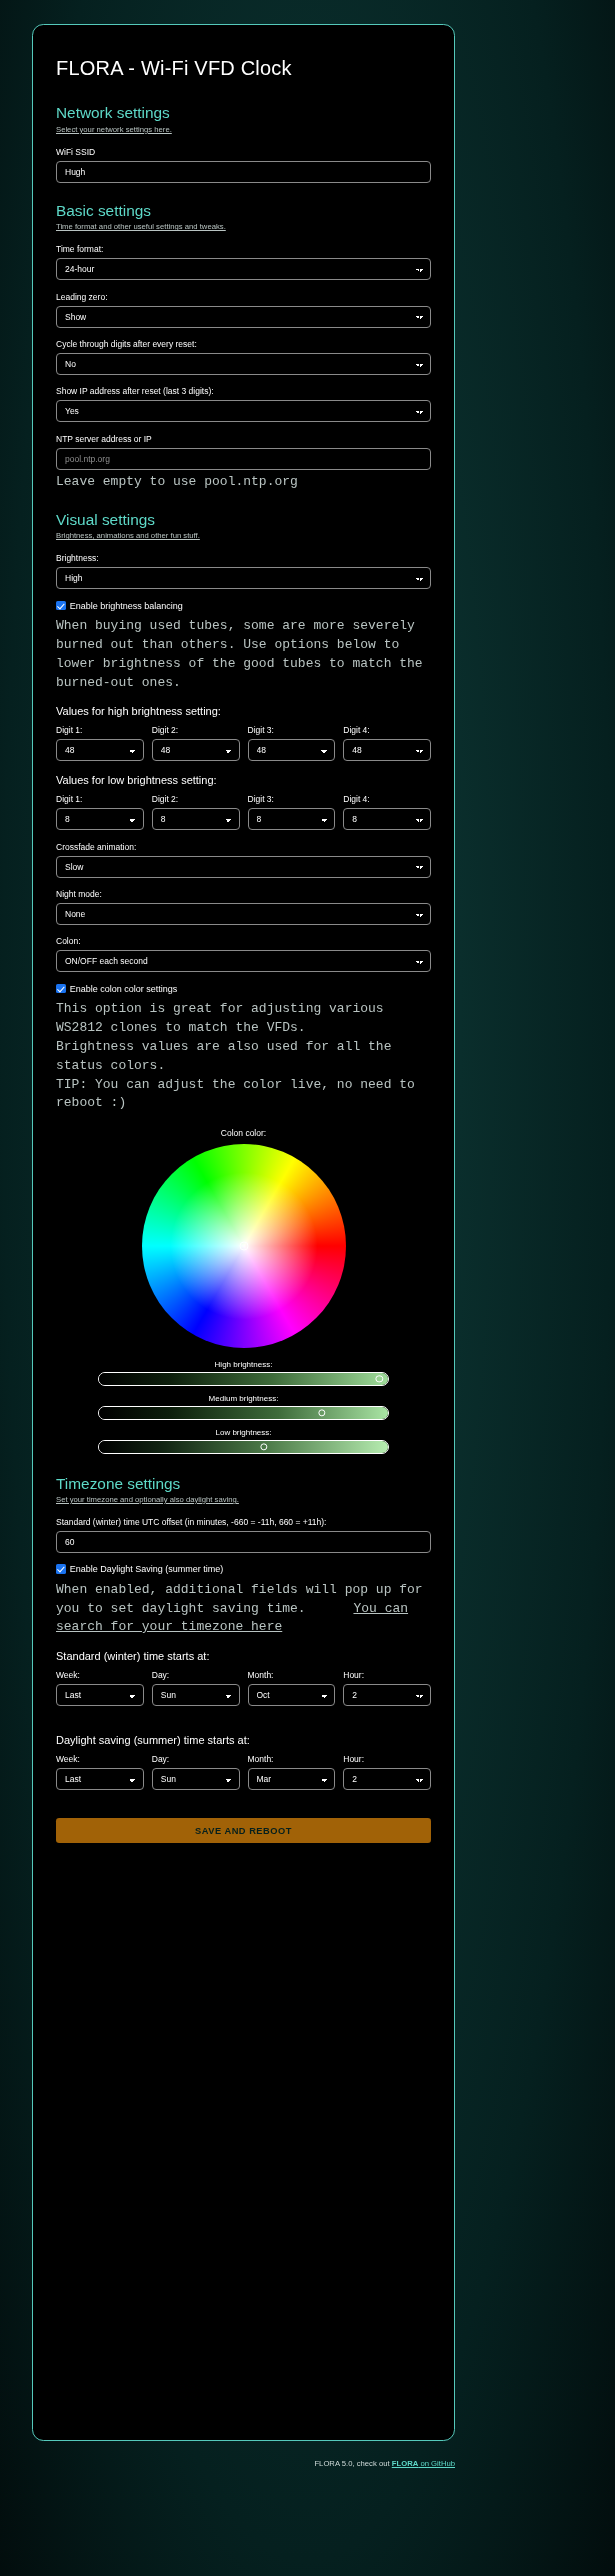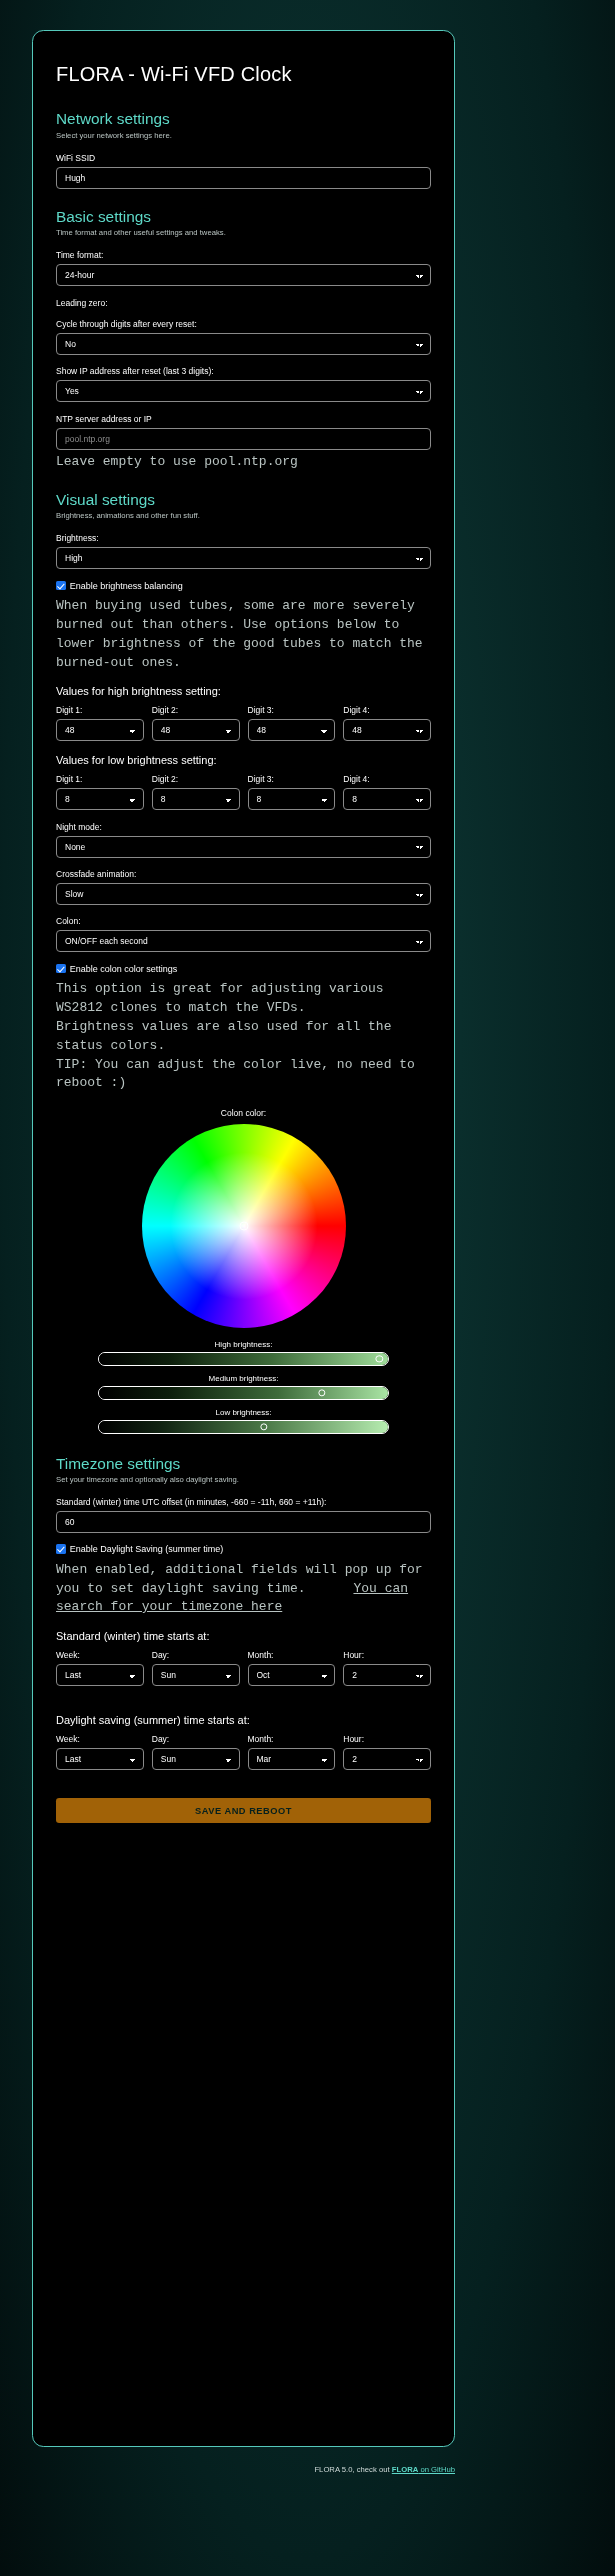--- a/index.html
+++ b/index.html
@@ -7,21 +7,21 @@
   body {
     width: 615px;
     min-height: 2576px;
     font-family: "Liberation Sans", sans-serif;
     background: radial-gradient(ellipse at 50% 40%, #0d3b38 0%, #0a2e2c 35%, #05201f 70%, #020d0d 100%);
     color: #ffffff;
     -webkit-font-smoothing: antialiased;
   }
   .page-wrap {
     width: 487px;
-    padding: 30px 32px 0 32px;
+    padding: 24px 32px 0 32px;
   }
   .card {
     border: 0.8px solid #55c9bb;
     border-radius: 11.3px;
     background: #000000;
     padding: 21px 23px 24px 23px;
     min-height: 2417px;
   }
   .app-title {
     font-size: 20px;
@@ -33,20 +33,21 @@
   .section-title {
     font-size: 15.4px;
     font-weight: 400;
     color: #5ed9c8;
     margin: 0 0 2.4px 0;
   }
   .section-sub {
     font-size: 7.7px;
     color: #b9c4c2;
     margin: 0 0 13px 0;
+    text-decoration: underline;
   }
   .field { margin-bottom: 11.3px; }
   .field-label {
     display: block;
     font-size: 8.5px;
     color: #ffffff;
     margin-bottom: 4px;
   }
   .text-input, .sel {
     display: block;
@@ -237,20 +238,25 @@
       <label class="field-label">Time format:</label>
       <div class="sel-wrap">
         <select class="sel">
           <option>24-hour</option>
         </select>
       </div>
     </div>
 
     <div class="field">
       <label class="field-label">Leading zero:</label>
+      <div class="sel-wrap">
+        <select class="sel">
+          <option>Show</option>
+        </select>
+      </div>
     </div>
 
     <div class="field">
       <label class="field-label">Cycle through digits after every reset:</label>
       <div class="sel-wrap">
         <select class="sel">
           <option>No</option>
         </select>
       </div>
     </div>
@@ -340,30 +346,30 @@
       </div>
       <div class="digit-col">
         <label class="field-label">Digit 4:</label>
         <div class="sel-wrap">
             <select class="sel"><option>8</option></select>
           </div>
       </div>
     </div>
 
     <div class="field">
+      <label class="field-label">Crossfade animation:</label>
+      <div class="sel-wrap">
+          <select class="sel"><option>Slow</option></select>
+        </div>
+    </div>
+
+    <div class="field">
       <label class="field-label">Night mode:</label>
       <div class="sel-wrap">
           <select class="sel"><option>None</option></select>
-        </div>
-    </div>
-
-    <div class="field">
-      <label class="field-label">Crossfade animation:</label>
-      <div class="sel-wrap">
-          <select class="sel"><option>Slow</option></select>
         </div>
     </div>
 
     <div class="field">
       <label class="field-label">Colon:</label>
       <div class="sel-wrap">
           <select class="sel"><option>ON/OFF each second</option></select>
         </div>
     </div>
 

